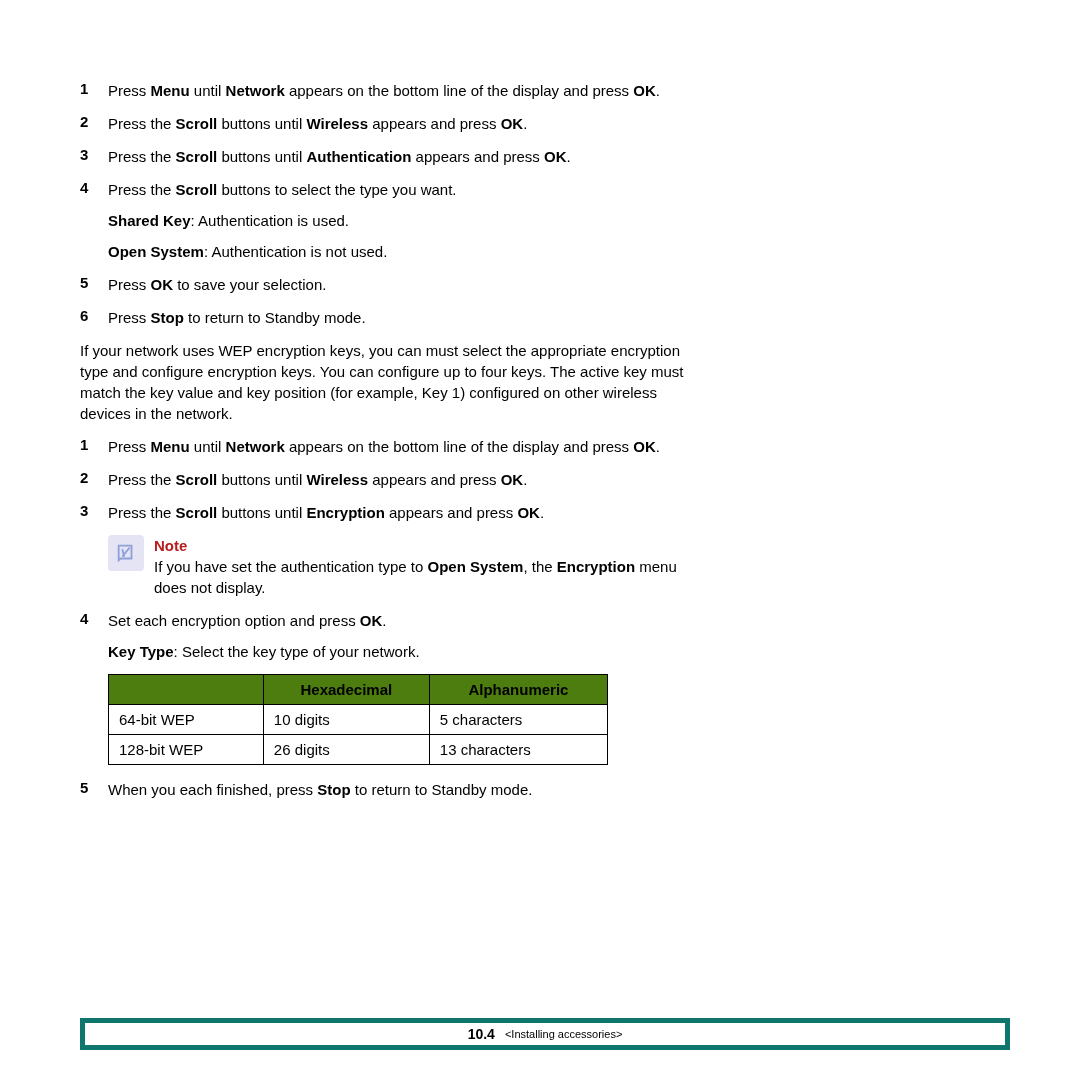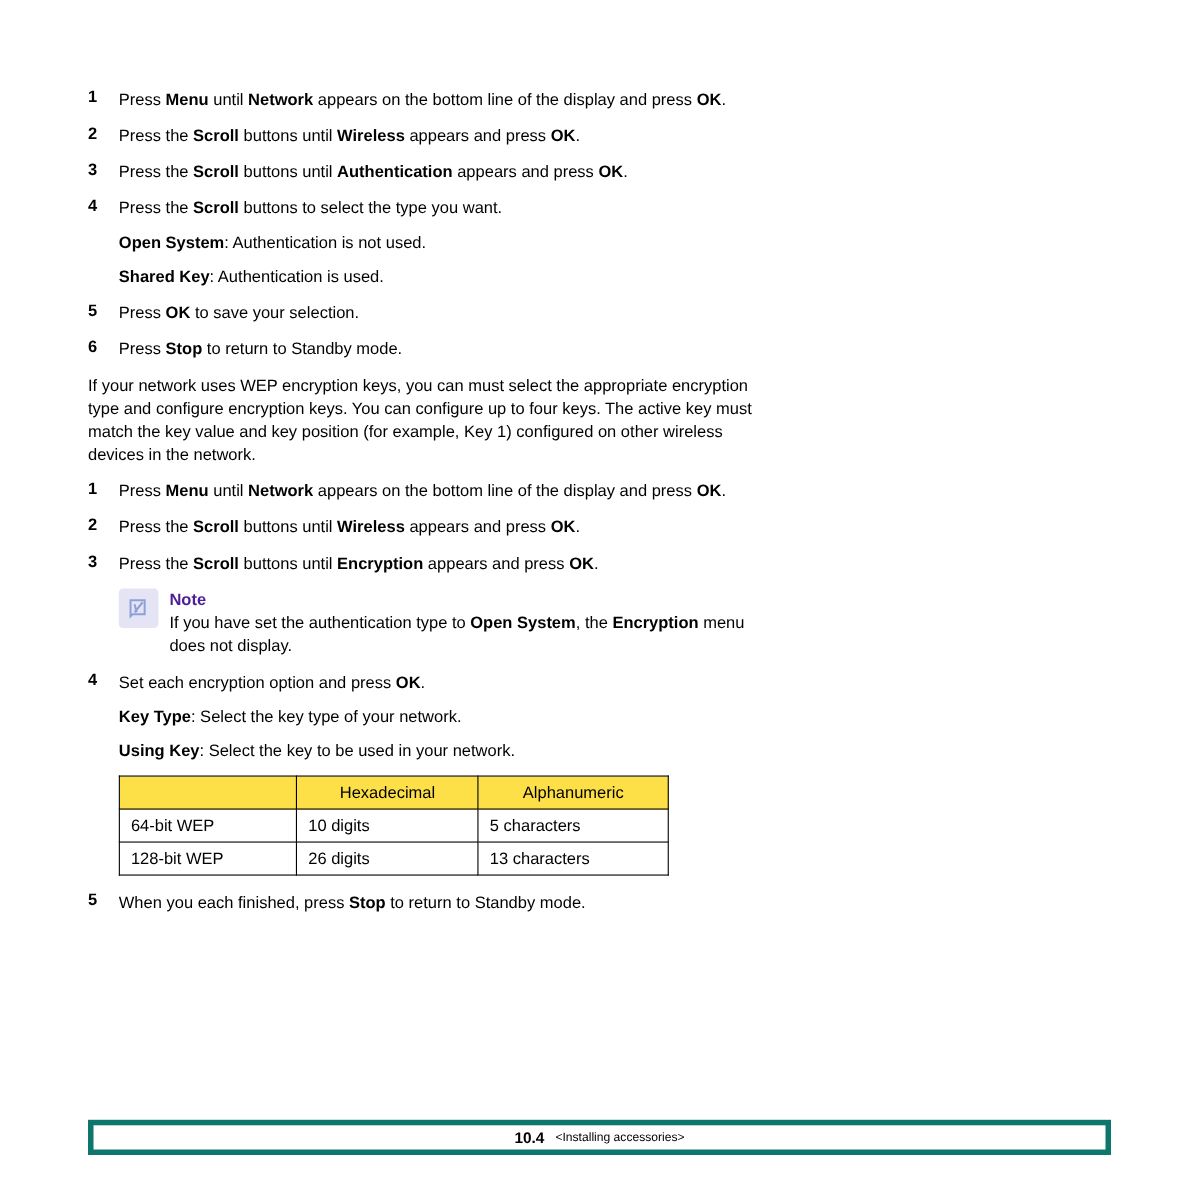--- a/index.html
+++ b/index.html
@@ -66,38 +66,38 @@
     flex-shrink: 0;
   }
   .note-icon svg {
     width: 22px;
     height: 22px;
   }
   .note-text {
     line-height: 1.4;
   }
   .note-label {
-    color: #4c1d95;
+    color: #b91c1c;
     font-weight: bold;
   }
   table.wep {
     border-collapse: collapse;
     width: 500px;
     margin: 8px 0 14px 28px;
   }
   table.wep th,
   table.wep td {
     border: 1px solid #000000;
     padding: 6px 10px;
     text-align: left;
     font-size: 15px;
   }
   table.wep th {
-    background: #fde047;
-    font-weight: normal;
+    background: #4d7c0f;
+    font-weight: bold;
     text-align: center;
   }
   .footer {
     position: absolute;
     bottom: 30px;
     left: 80px;
     width: 920px;
     border: 5px solid #0f766e;
     height: 22px;
     display: flex;
@@ -135,22 +135,22 @@
     <li>
       <span class="step-num">3</span>
       <span class="step-body">
         <span>Press the </span><span class="b">Scroll</span><span> buttons until </span><span class="b">Authentication</span><span> appears and press </span><span class="b">OK</span><span>.</span>
       </span>
     </li>
     <li>
       <span class="step-num">4</span>
       <span class="step-body">
         <span>Press the </span><span class="b">Scroll</span><span> buttons to select the type you want.</span>
+        <div class="sub"><span class="b">Shared Key</span><span>: Authentication is used.</span></div>
         <div class="sub"><span class="b">Open System</span><span>: Authentication is not used.</span></div>
-        <div class="sub"><span class="b">Shared Key</span><span>: Authentication is used.</span></div>
       </span>
     </li>
     <li>
       <span class="step-num">5</span>
       <span class="step-body">
         <span>Press </span><span class="b">OK</span><span> to save your selection.</span>
       </span>
     </li>
     <li>
       <span class="step-num">6</span>
@@ -194,21 +194,20 @@
       <span>If you have set the authentication type to </span><span class="b">Open System</span><span>, the </span><span class="b">Encryption</span><span> menu does not display.</span>
     </div>
   </div>
 
   <ol class="steps">
     <li>
       <span class="step-num">4</span>
       <span class="step-body">
         <span>Set each encryption option and press </span><span class="b">OK</span><span>.</span>
         <div class="sub"><span class="b">Key Type</span><span>: Select the key type of your network.</span></div>
-        <div class="sub"><span class="b">Using Key</span><span>: Select the key to be used in your network.</span></div>
       </span>
     </li>
   </ol>
 
   <table class="wep">
     <tbody>
         <tr>
       <th></th>
       <th>Hexadecimal</th>
       <th>Alphanumeric</th>

